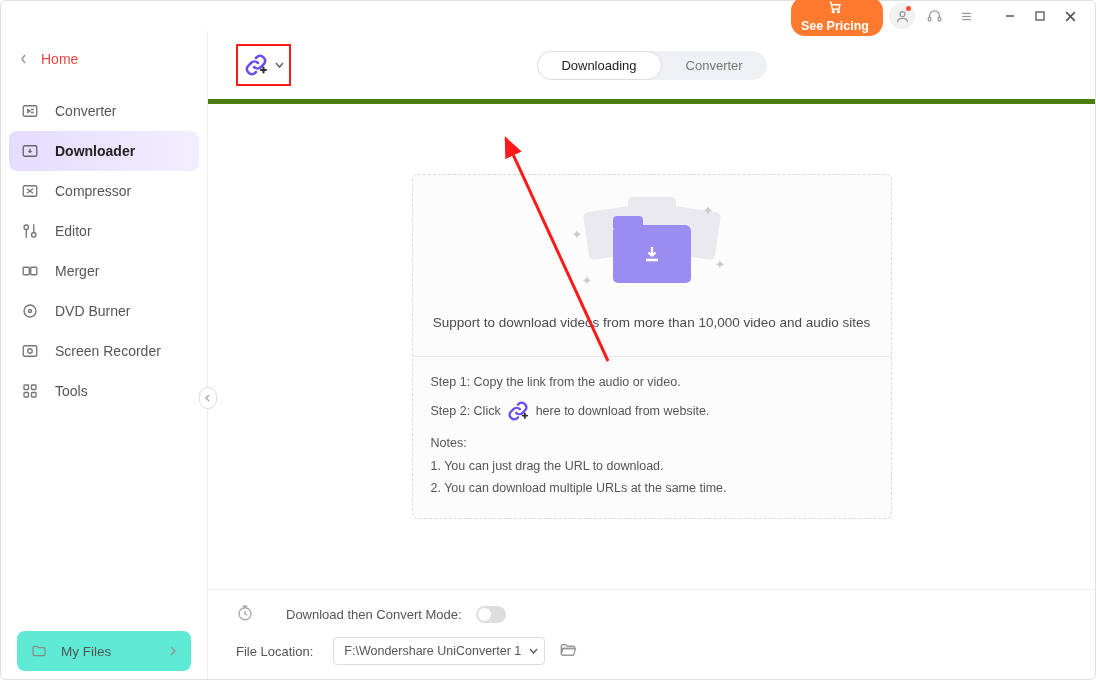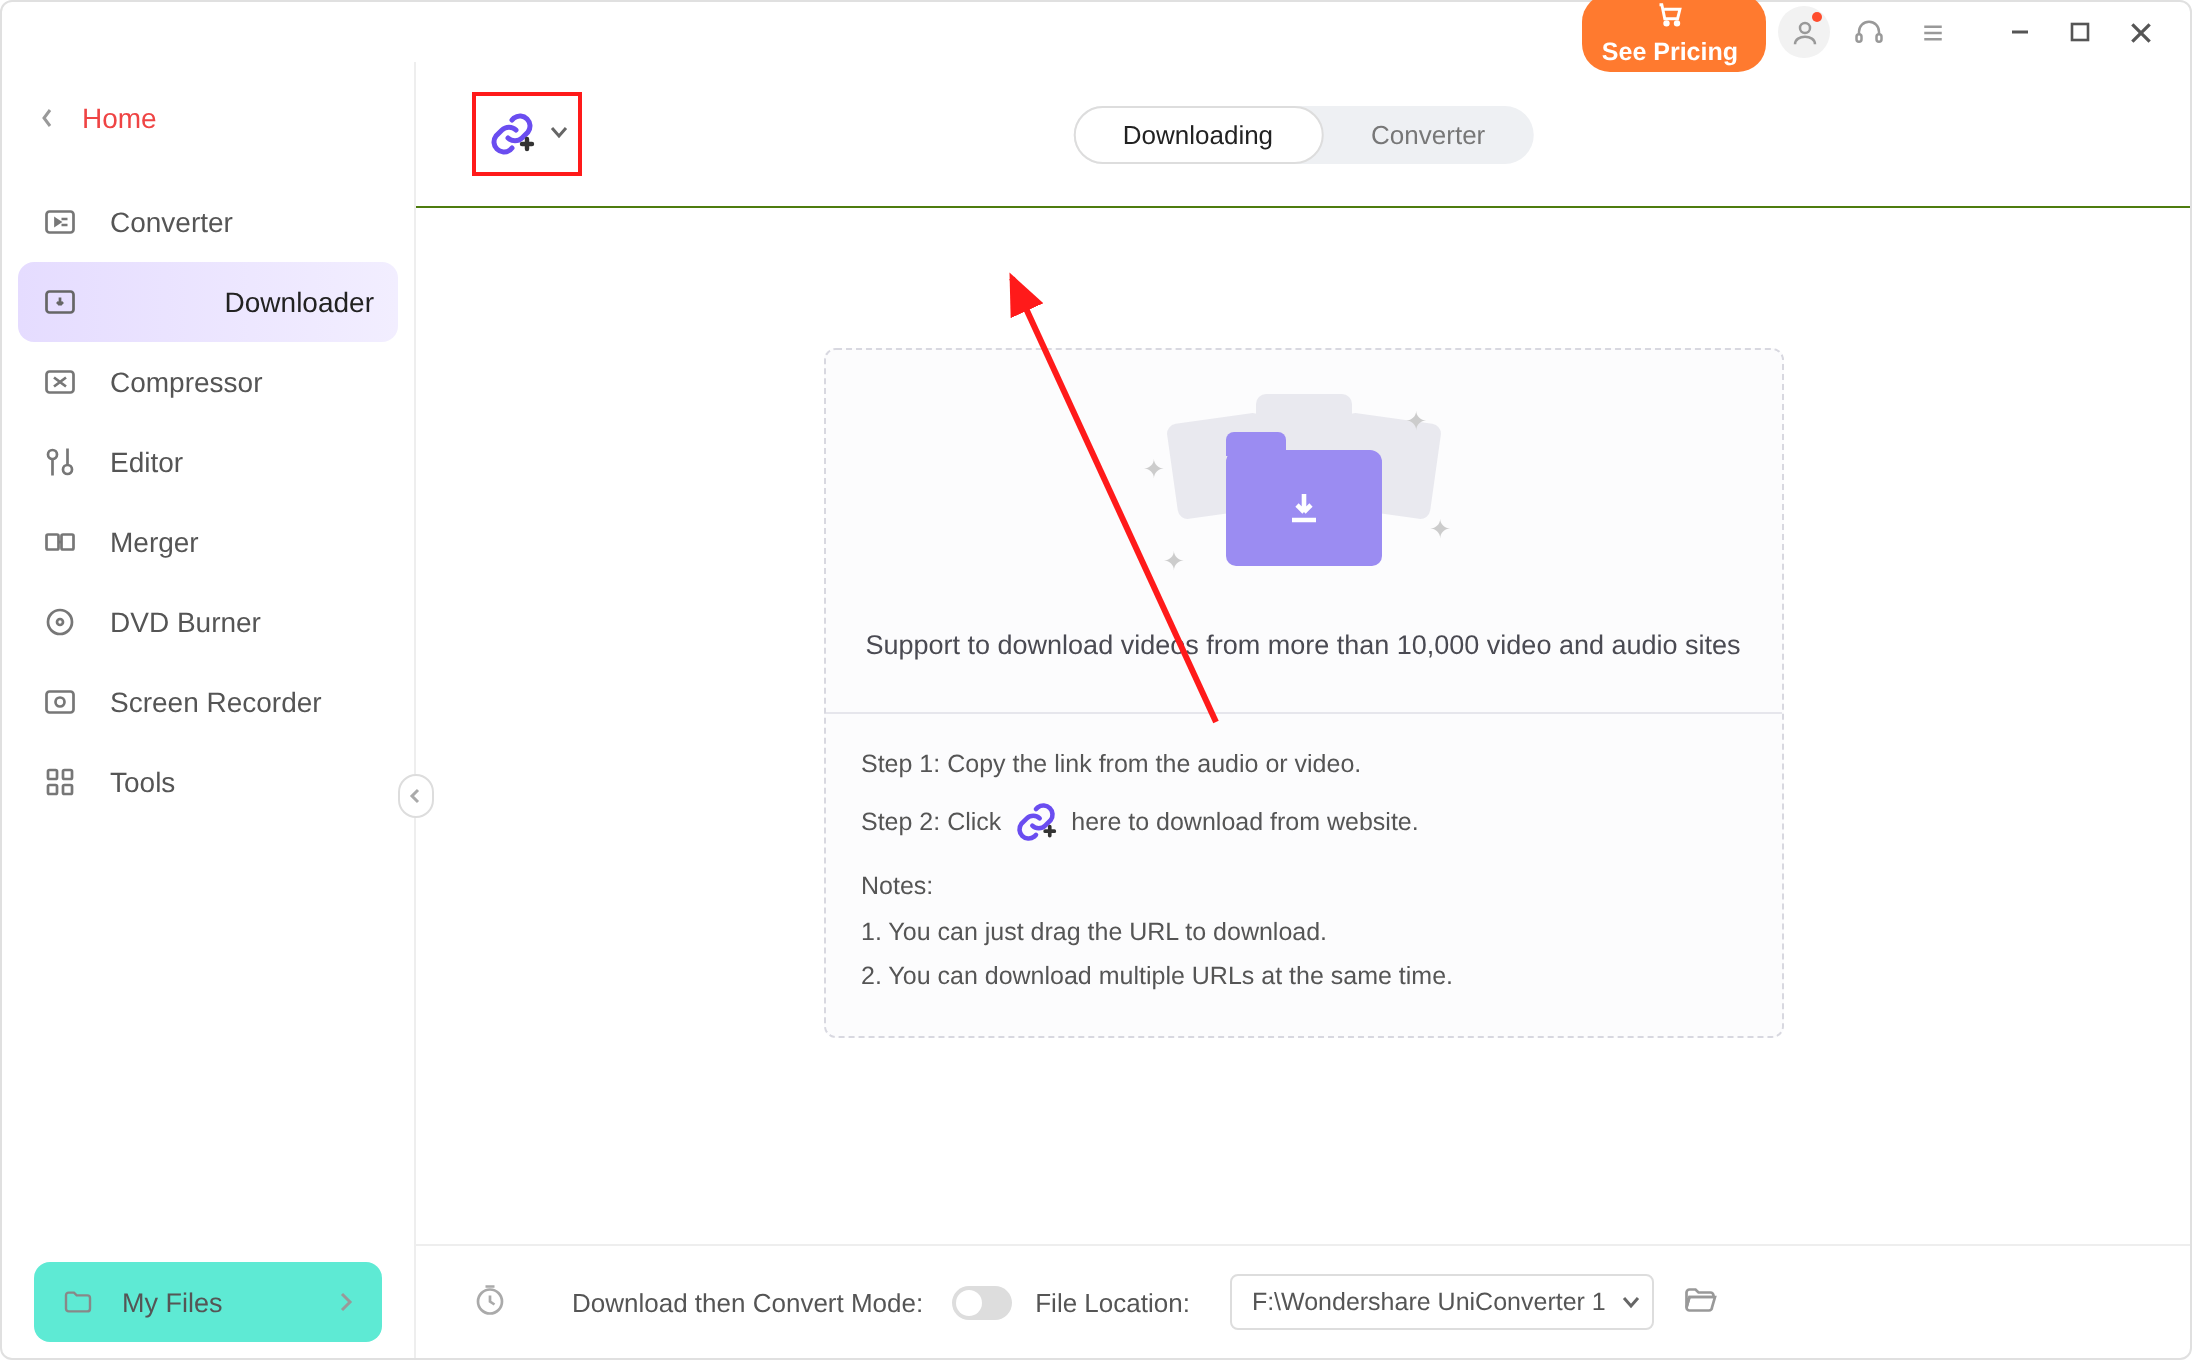--- a/index.html
+++ b/index.html
@@ -16,30 +16,30 @@
 .win-ctrl { display: flex; gap: 0; margin-left: 10px; }
 .win-btn { width: 30px; height: 28px; display: inline-flex; align-items: center; justify-content: center; cursor: pointer; color: #555; font-size: 15px; }
 
 
 .body-wrap { flex: 1; display: flex; min-height: 0; }
 .sidebar { width: 207px; border-right: 1px solid #eee; display: flex; flex-direction: column; padding: 10px 8px 0 8px; position: relative; }
 .home-row { display: flex; align-items: center; gap: 12px; padding: 10px 10px 18px 10px; color: #ef4444; font-size: 14px; }
 .home-row svg { width: 10px; height: 10px; color: #888; }
 .nav { display: flex; flex-direction: column; gap: 0; margin-top: 6px; }
 .nav-item { display: flex; align-items: center; gap: 16px; padding: 11px 12px; border-radius: 8px; font-size: 14px; color: #555; cursor: pointer; }
-.nav-item.active { background: linear-gradient(90deg, #e5dcff 0%, #f2eeff 100%); color: #222; font-weight: 400; justify-content: space-between; }
+.nav-item.active { background: linear-gradient(90deg, #e5dcff 0%, #f2eeff 100%); color: #222; font-weight: 700; }
 .nav-item svg { width: 18px; height: 18px; color: #777; flex-shrink: 0; }
 .sidebar-footer { margin-top: auto; padding: 8px; }
 .myfiles { display: flex; align-items: center; gap: 14px; padding: 12px 14px; border-radius: 8px; background: #5eead4; font-size: 13.5px; color: #555; cursor: pointer; justify-content: space-between; }
 .myfiles-left { display: flex; align-items: center; gap: 14px; }
 .collapse-handle { position: absolute; right: -10px; top: 356px; width: 18px; height: 22px; border: 1px solid #ddd; border-radius: 9px; background: #fff; display: flex; align-items: center; justify-content: center; color: #aaa; font-size: 10px; cursor: pointer; z-index: 5; }
 
 
 .content { flex: 1; display: flex; flex-direction: column; position: relative; }
-.toolbar { height: 73px; display: flex; align-items: center; padding: 0 28px; border-bottom: 1px solid #4d7c0f; position: relative; }
+.toolbar { height: 73px; display: flex; align-items: center; padding: 0 28px; border-bottom: 5px solid #4d7c0f; position: relative; }
 .link-container { border: 2px solid #ff1a1a; padding: 6px 5px; display: inline-flex; align-items: center; gap: 6px; position: relative; }
 .link-btn { width: 26px; height: 26px; display: inline-flex; align-items: center; justify-content: center; cursor: pointer; }
 .link-btn svg { width: 24px; height: 24px; }
 .link-dd { color: #666; cursor: pointer; font-size: 11px; }
 .tabseg { position: absolute; left: 50%; transform: translateX(-50%); display: flex; background: #eef0f3; border-radius: 15px; height: 29px; align-items: center; }
 .tab { padding: 0 24px; font-size: 13px; color: #777; height: 100%; display: flex; align-items: center; cursor: pointer; border-radius: 15px; }
 .tab.active { background: #fff; color: #222; border: 1px solid #ddd; }
 .hsd { margin-left: auto; display: flex; align-items: center; gap: 6px; font-size: 13px; color: #555; }
 .hsd .toggle { width: 30px; height: 17px; border-radius: 10px; background: #ddd; display: inline-flex; align-items: center; padding: 2px; cursor: pointer; }
 .hsd .toggle .knob { width: 13px; height: 13px; background: #fff; border-radius: 50%; }
@@ -55,21 +55,21 @@
 .illus .bg-card { position: absolute; width: 48px; height: 48px; background: #e9e9ef; border-radius: 5px; }
 .illus .bg-card.a { left: 4px; top: 12px; transform: rotate(-8deg); }
 .illus .bg-card.b { right: 4px; top: 12px; transform: rotate(8deg); }
 .illus .bg-card.c { left: 46px; top: 0; }
 .illus .spark { position: absolute; color: #ccc; font-size: 13px; }
 .illus .s1 { left: -10px; top: 30px; } .illus .s2 { left: 0px; top: 76px; } .illus .s3 { right: -4px; top: 60px; } .illus .s4 { right: 8px; top: 6px; }
 .panel-top-text { font-size: 13.5px; color: #4a4a52; }
 .panel-steps { border-top: 1px solid #e6e6ec; padding: 14px 18px 18px; font-size: 12.5px; color: #555; line-height: 1.8; }
 .panel-steps .inline-link { width: 22px; height: 22px; display: inline-block; vertical-align: middle; margin: 0 3px; }
 
-.bottombar { border-top: 1px solid #eee; padding: 14px 28px; display: flex; flex-direction: row; gap: 12px; }
+.bottombar { border-top: 1px solid #eee; padding: 14px 28px; display: flex; flex-direction: column; gap: 12px; }
 .brow { display: flex; align-items: center; gap: 14px; font-size: 13px; color: #555; }
 .brow .toggle { width: 30px; height: 17px; border-radius: 10px; background: #ddd; display: inline-flex; align-items: center; padding: 2px; cursor: pointer; }
 .brow .toggle .knob { width: 13px; height: 13px; background: #fff; border-radius: 50%; }
 .pathbox { border: 1px solid #ddd; border-radius: 4px; height: 28px; display: inline-flex; align-items: center; padding: 0 6px 0 10px; font-size: 12.5px; color: #555; gap: 8px; min-width: 190px; justify-content: space-between; cursor: pointer; }
 
 .arrow-svg { position: absolute; left: 280px; top: 90px; pointer-events: none; z-index: 3; }
 .clock-ico svg, .folder-open-ico svg { width: 18px; height: 18px; color: #999; }
 </style>
 </head>
 <body>

